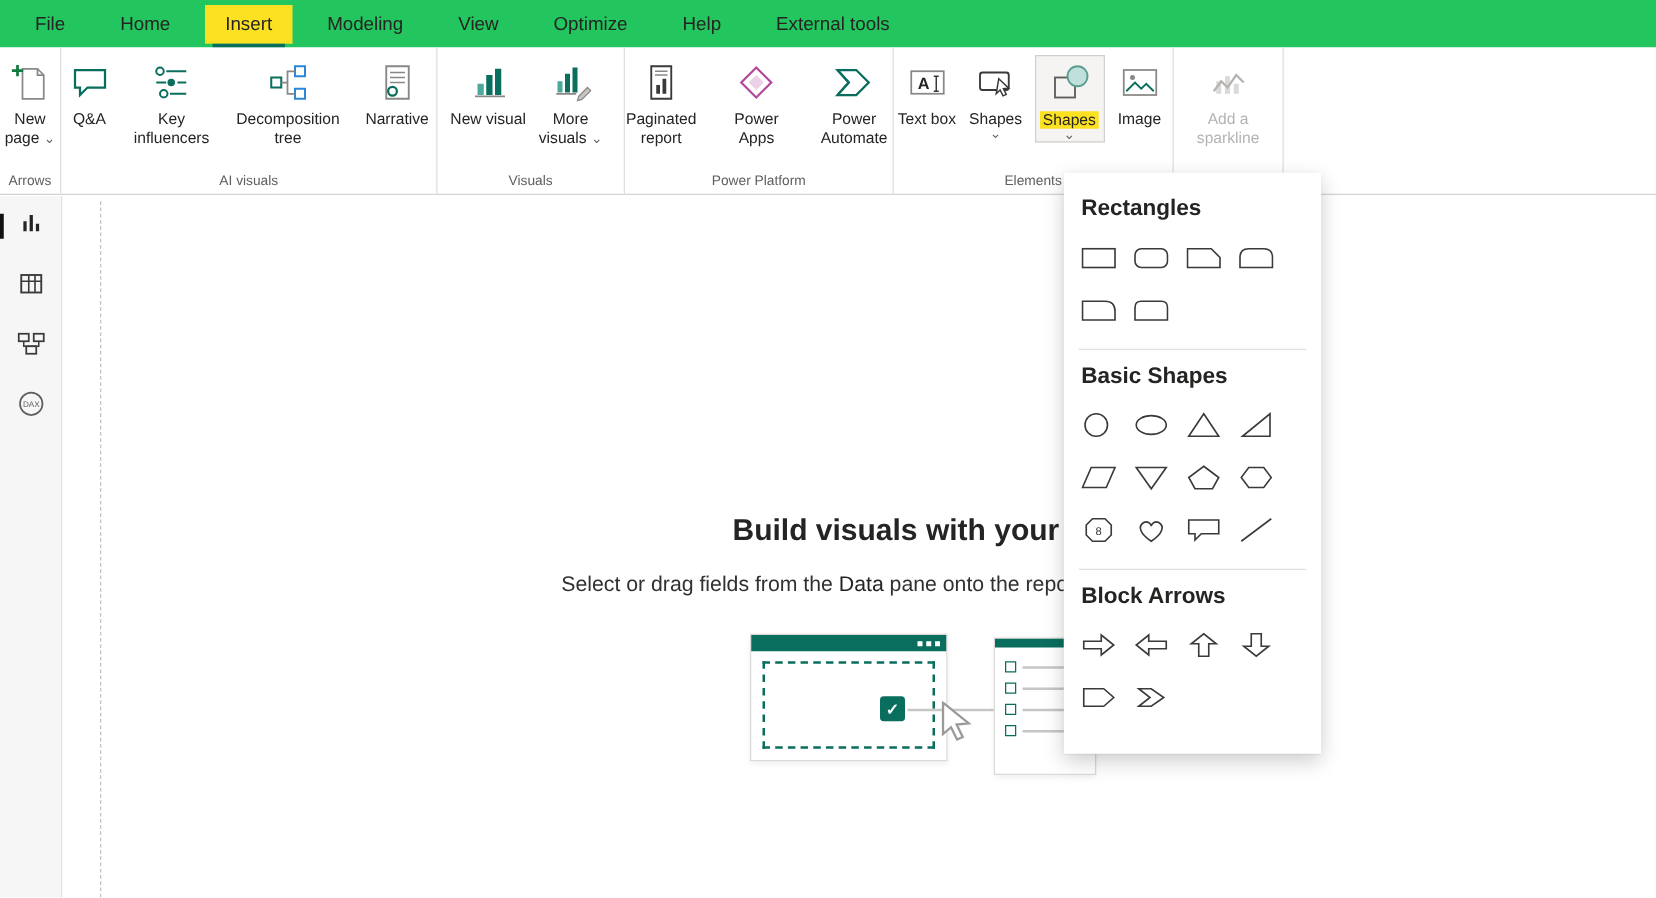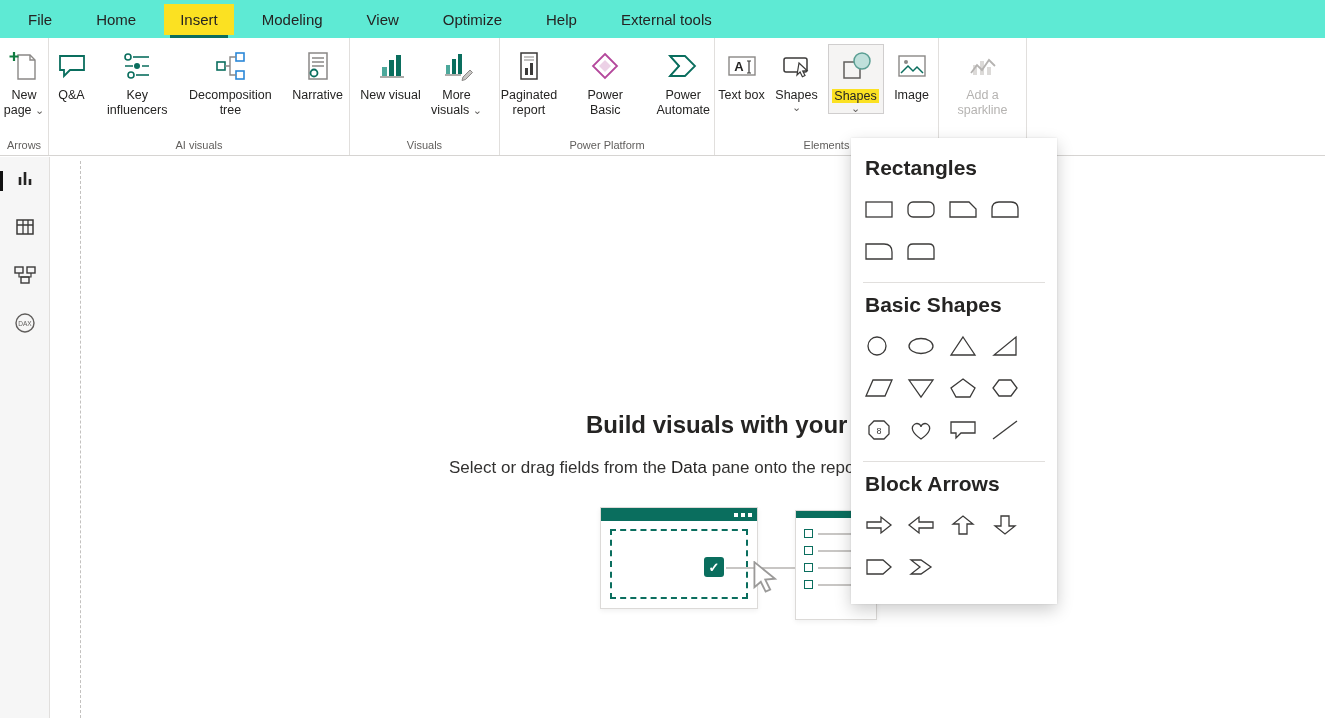--- a/index.html
+++ b/index.html
@@ -11,21 +11,21 @@
     --disabled-gray:#b5b3b1;
     --blue:#2b88d8;
     --magenta:#b4489c;
   }
   *{box-sizing:border-box;margin:0;padding:0}
   body{
     width:1325px;height:718px;overflow:hidden;position:relative;
     font-family:"Liberation Sans",sans-serif;color:var(--ink);background:#fff;
   }
   
-  .menubar{height:38px;display:flex;align-items:center;padding-left:12px;gap:12px;background:#5eead4}
+  .menubar{height:38px;display:flex;align-items:center;padding-left:12px;gap:12px;background:#22c55e}
   .menu-item{font-size:15px;padding:7px 16px;position:relative;white-space:nowrap;cursor:default}
   .menu-item.active{background:var(--highlight-yellow)}
   .menu-item.active::after{content:"";position:absolute;left:6px;right:6px;bottom:-3px;height:3px;background:var(--accent-teal)}
   
   .ribbon{position:relative;height:118px;border-bottom:1px solid #d6d4d2;display:flex;background:#fff}
   .rgroup{display:flex;flex-direction:column;border-right:1px solid var(--border-gray);padding-top:6px}
   .rgroup-buttons{display:flex;justify-content:center;align-items:flex-start;gap:2px;flex:1}
   .rgroup-label{font-size:11px;color:var(--icon-gray);text-align:center;padding:2px 0 4px;margin-top:auto}
   .rbtn{display:flex;flex-direction:column;align-items:center;font-size:12.5px;line-height:1.2;text-align:center;padding-top:2px;cursor:pointer}
   .rbtn .ricon{height:40px;display:flex;align-items:center;justify-content:center;margin-bottom:2px}
@@ -53,21 +53,21 @@
   .checkbox{position:absolute;left:654px;top:400px;width:20px;height:20px;background:var(--accent-teal);border-radius:3px;color:#fff;font-size:13px;font-weight:700;display:flex;align-items:center;justify-content:center}
   .card2{position:absolute;left:745px;top:353px;width:82px;height:110px;background:#fff;border:1px solid #dcdad8;box-shadow:0 2px 5px rgba(0,0,0,.06);padding:10px 8px 8px 8px}
   .card2 .topbar{position:absolute;left:0;top:0;right:0;height:7px;background:var(--accent-teal)}
   .row{display:flex;align-items:center;gap:5px;margin:8px 0}
   .row .cb{width:9px;height:9px;border:1.5px solid var(--accent-teal);flex:none}
   .row .ln{height:2px;background:#c8c6c4;flex:1}
   .cursor{position:absolute;left:702px;top:404px}
   
   .shapes-menu{position:absolute;left:851px;top:138px;width:206px;min-height:465px;background:#fff;z-index:10;
     box-shadow:0 6px 16px rgba(0,0,0,.20),0 0 2px rgba(0,0,0,.10);padding:12px 0 16px}
-  .sm-title{font-size:21px;font-weight:700;padding:6px 14px 8px}
+  .sm-title{font-size:18px;font-weight:700;padding:6px 14px 8px}
   .sm-grid{display:flex;flex-wrap:wrap;padding:0 14px;width:206px}
   .sm-cell{width:42px;height:42px;display:flex;align-items:center;cursor:pointer}
   .sm-divider{height:1px;background:var(--border-gray);margin:10px 12px 4px}
   .sm-cell svg{stroke:#3b3a39;fill:none;stroke-width:1.3}
 </style>
 </head>
 <body>
 
 <div class="menubar">
   <div class="menu-item">File</div>
@@ -188,21 +188,21 @@
         </span>
         <span class="rlabel">Paginated report</span>
       </div>
       <div class="rbtn" style="width:56px">
         <span class="ricon">
           <svg width="34" height="34" viewBox="0 0 34 34">
             <path d="M17 5L29 17L17 29L5 17Z" fill="none" stroke="#b4489c" stroke-width="1.8"></path>
             <path d="M17 11l6 6-6 6-6-6z" fill="#b4489c" opacity="0.25"></path>
           </svg>
         </span>
-        <span class="rlabel">Power Basic</span>
+        <span class="rlabel">Power Apps</span>
       </div>
       <div class="rbtn" style="width:68px">
         <span class="ricon">
           <svg width="34" height="34" viewBox="0 0 34 34">
             <path d="M4 7h15l10 10-10 10H4l9-10z" fill="none" stroke="#0a6e5e" stroke-width="1.8"></path>
             <path d="M4 7l9 10-9 10" fill="none" stroke="#0a6e5e" stroke-width="1.8"></path>
           </svg>
         </span>
         <span class="rlabel">Power Automate</span>
       </div>

